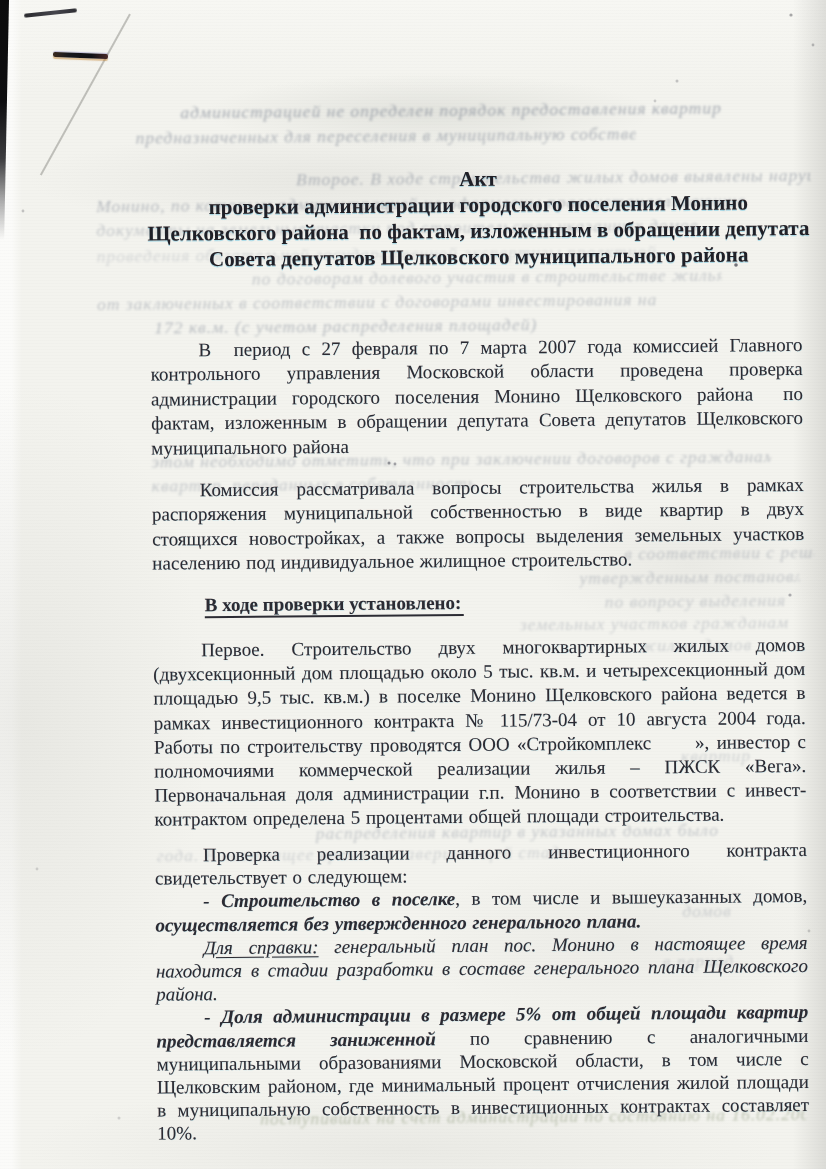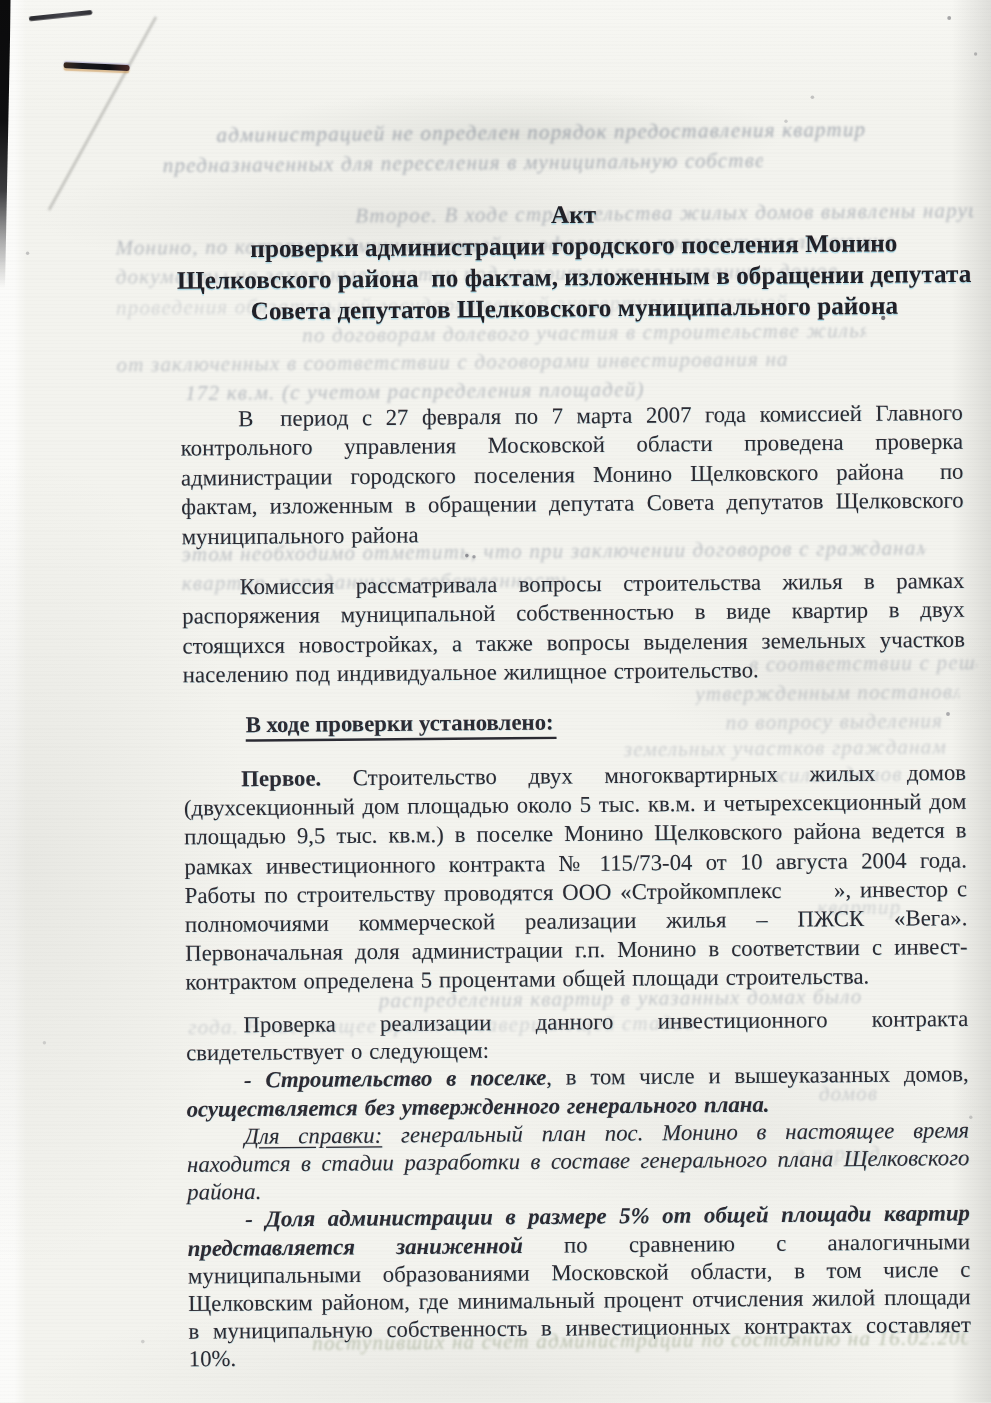--- a/index.html
+++ b/index.html
@@ -98,21 +98,21 @@
   }
   .heading span{border-bottom:2.4px solid #2b2b33;padding:0 2px 1px 0;}
   .p3{top:636px;line-height:24.2px;}
   .block4{
     position:absolute;left:153px;top:841px;width:652px;
     font-size:19px;line-height:23.2px;
     text-shadow:.5px .4px .5px rgba(0,150,200,.20), -.4px -.2px .4px rgba(195,60,50,.13);
   }
   .block4 p{margin:0;text-align:justify;text-indent:48px;word-spacing:1px;}
   
-  .s-b{font-weight:bold;}
+  .s-b{font-weight:normal;}
   .s-i{font-style:italic;}
   .s-bi{font-weight:bold;font-style:italic;}
   .s-iu{font-style:italic;text-decoration:underline;text-underline-offset:3px;}
 </style>
 </head>
 <body>
 
 <div class="scan-texture"></div>
 <div class="scan-lines"></div>
 <div class="black-edge"></div>

